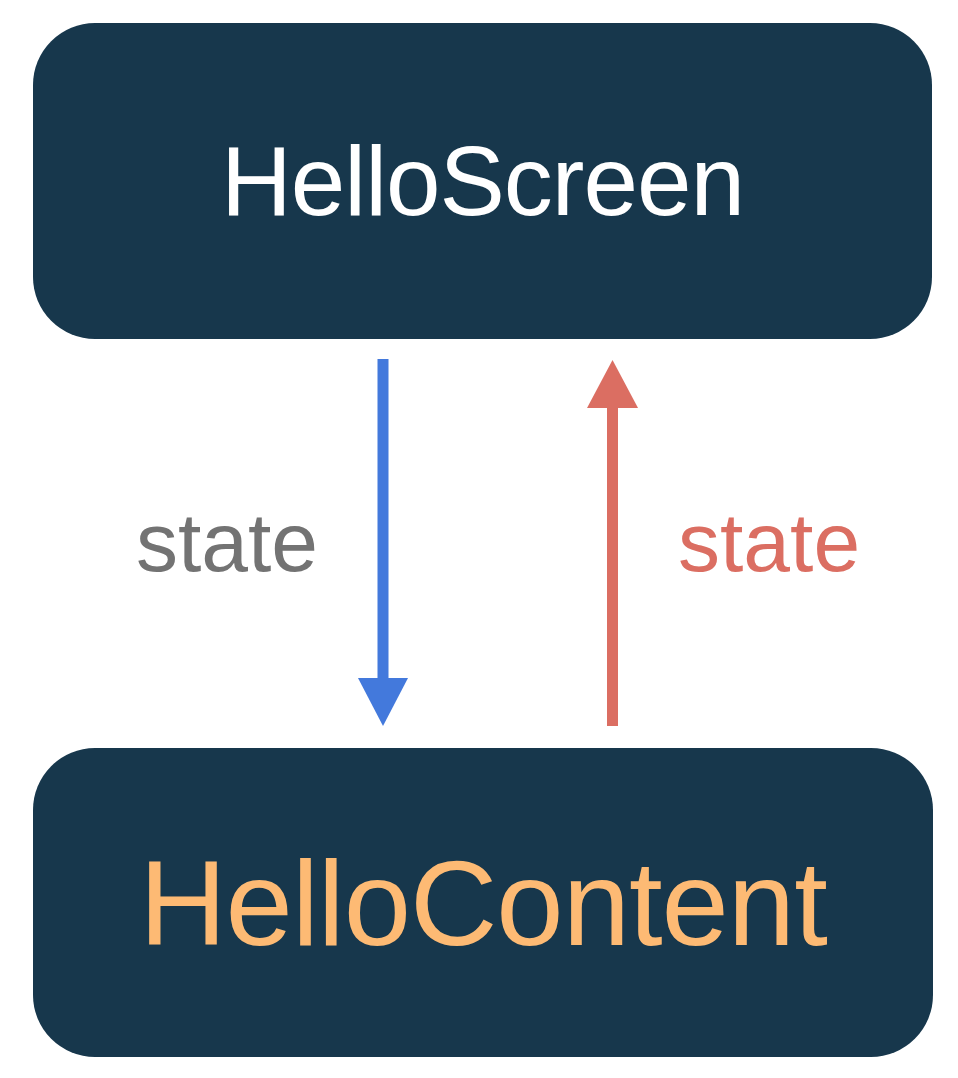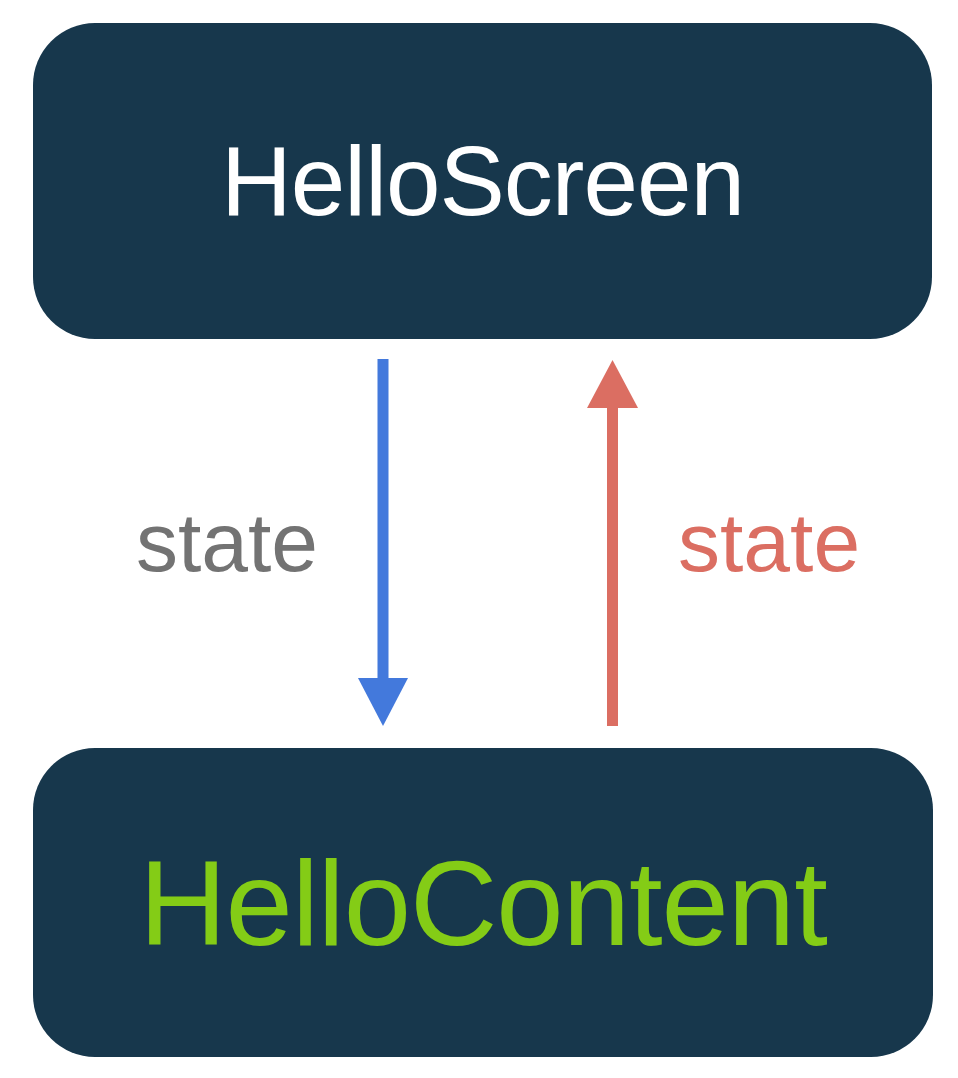--- a/index.html
+++ b/index.html
@@ -79,16 +79,16 @@
       <line x1="383" y1="359" x2="383" y2="682" stroke-width="11" stroke="#4379DC"></line>
       <polygon points="358,678 408,678 383,726" fill="#4379DC"></polygon>
     </g>
     <g>
       <line x1="612.5" y1="404" x2="612.5" y2="726" stroke-width="11" stroke="#DB6E62"></line>
       <polygon points="587,408 638,408 612.5,360" fill="#DB6E62"></polygon>
     </g>
   </svg>
 
   <div class="box box-bottom" style="background-color: rgb(23, 55, 76);">
-    <span class="box-title title-bottom" style="color: #84cc16;">HelloContent</span>
+    <span class="box-title title-bottom" style="color: #fdba74;">HelloContent</span>
   </div>
 
 </div>
 
 </body></html>

